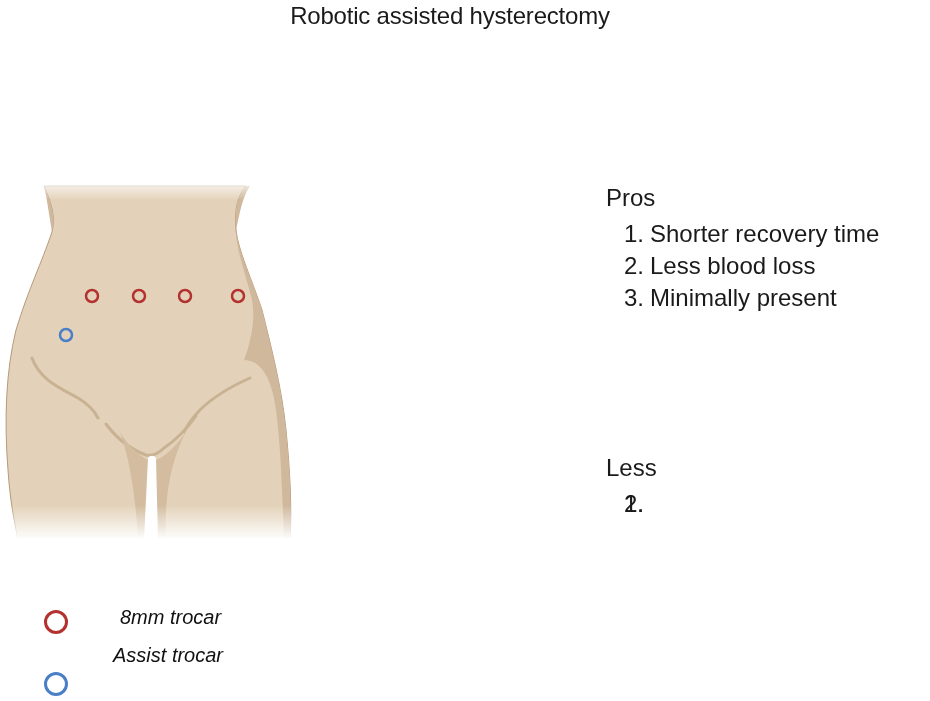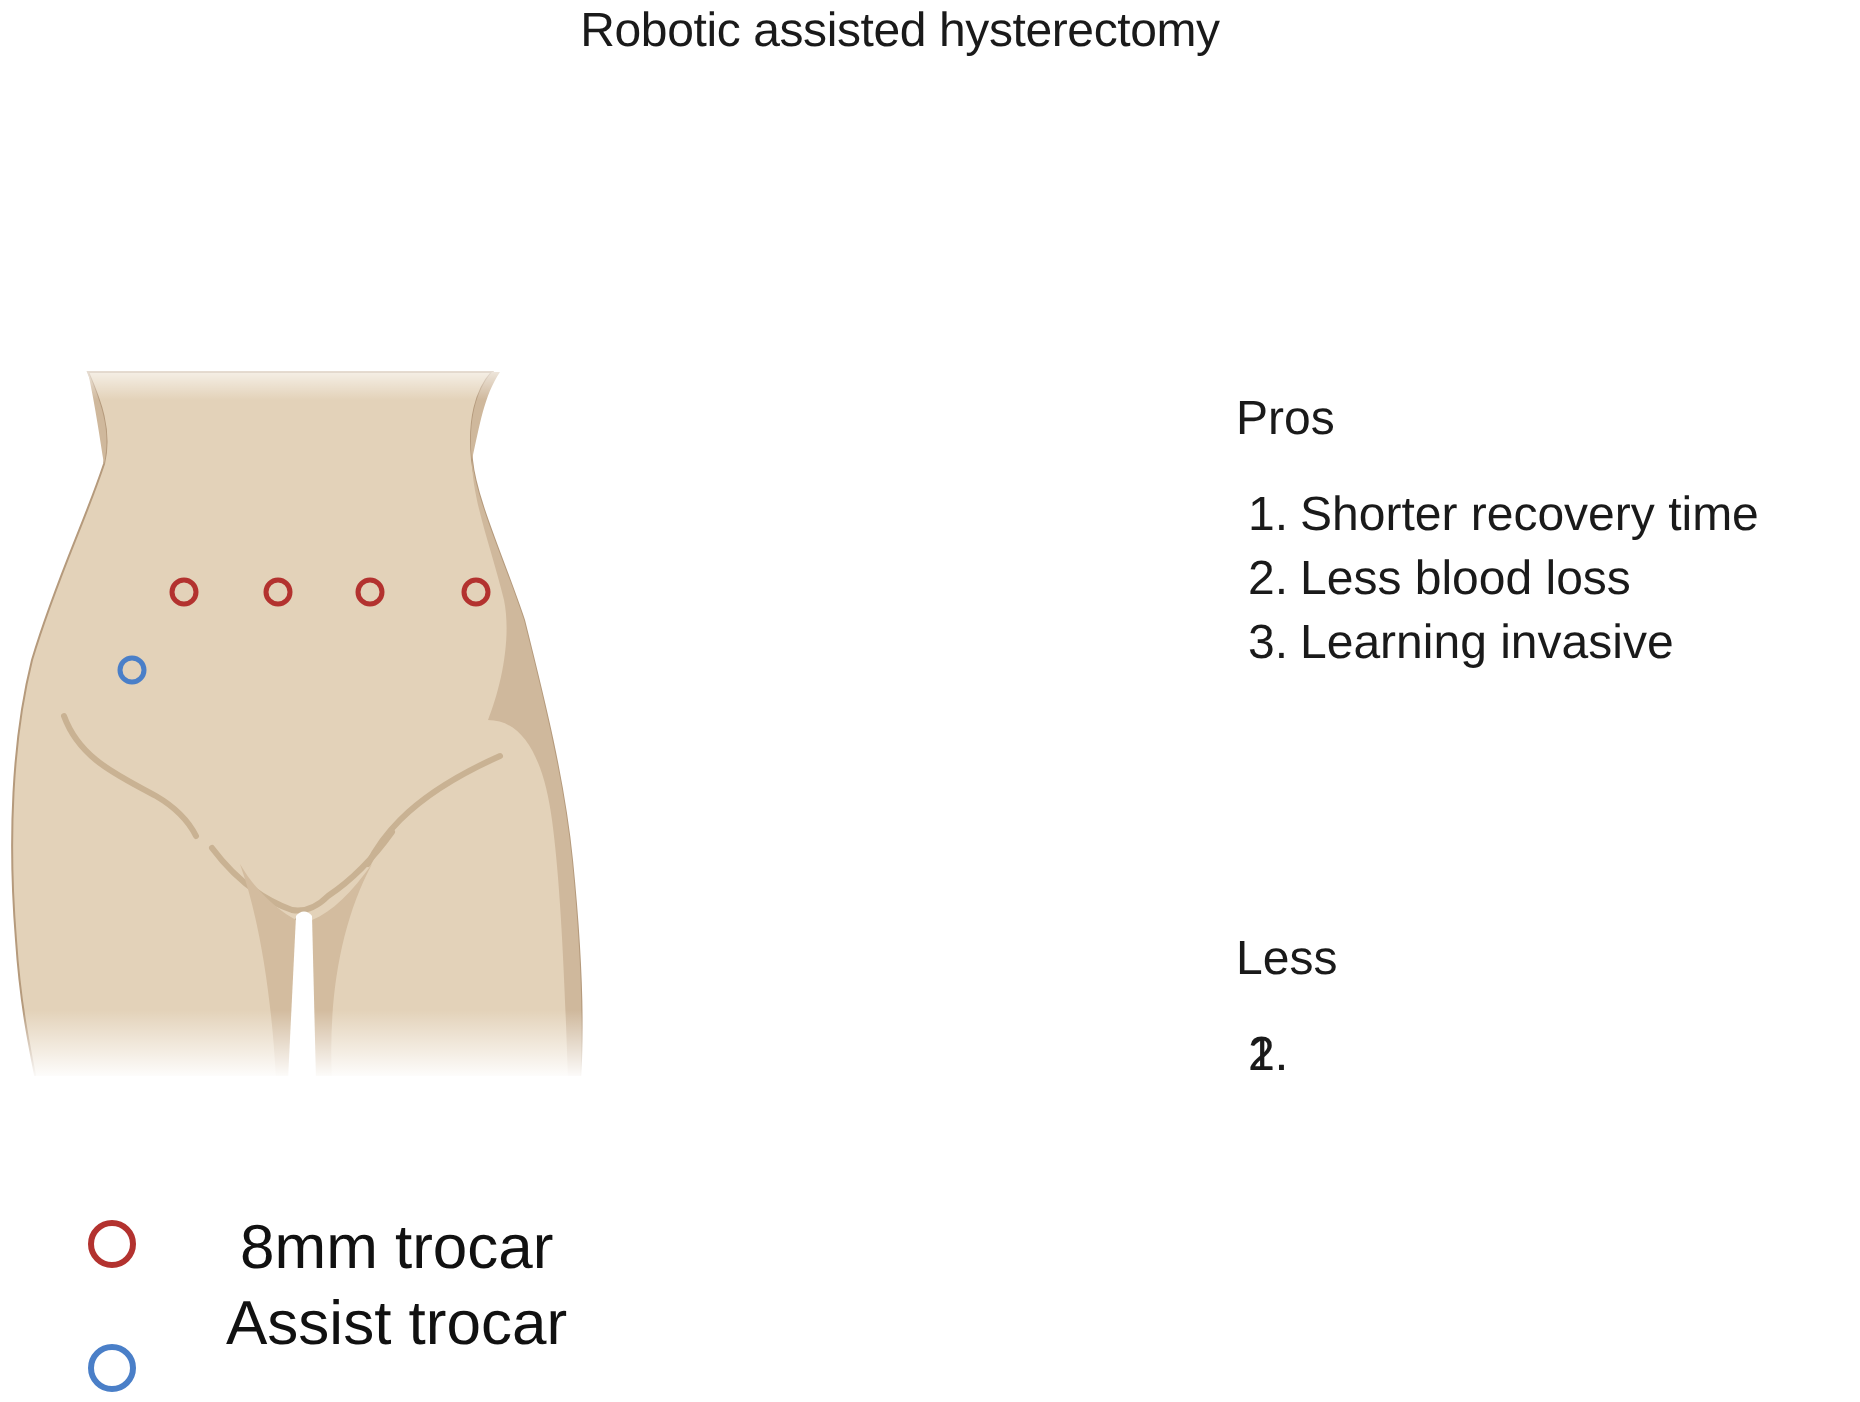--- a/index.html
+++ b/index.html
@@ -2,28 +2,28 @@
 <html><head>
   <meta charset="utf-8">
   <style>
     html, body { margin: 0; padding: 0; background: #ffffff; }
     body { width: 930px; height: 701px; position: relative; overflow: hidden; }
     .serif { font-family: Liberation Sans, sans-serif; color: #1a1a1a; }
     .sans { font-family: "Liberation Sans", "DejaVu Sans", sans-serif; color: #111; }
     .title { position: absolute; left: 0; width: 900px; top: 2px; text-align: center; font-size: 24px; letter-spacing: -0.2px; }
     .figure { position: absolute; left: 0; top: 178px; width: 300px; height: 360px; }
     .panel { position: absolute; left: 602px; font-size: 24px; line-height: 32px; }
-    .panel .head { margin: 16px; }
+    .panel .head { margin: 4px; }
     .panel ol { margin: 0; padding: 0; list-style: none; }
     .panel li { position: relative; padding-left: 48px; }
     .panel li .num { position: absolute; left: 14px; top: 0; width: 28px; text-align: right; }
     .pros { top: 178px; }
     .cons { top: 448px; width: 290px; }
     .legend-ring { width: 24px; height: 24px; border-radius: 50%; box-sizing: border-box; border: 3px solid; }
-    .legend-label { font-size: 31px; position: absolute; white-space: nowrap; }
+    .legend-label { font-size: 20px; position: absolute; white-space: nowrap; font-style: italic; }
   </style>
 </head>
 <body>
 
 <div class="title serif">Robotic assisted hysterectomy</div>
 
 <svg class="figure" viewBox="0 178 300 360" width="300" height="360">
   <defs>
     <linearGradient id="fadeTop" x1="0" y1="0" x2="0" y2="1">
       <stop offset="0" stop-color="#ffffff" stop-opacity="1"></stop>
@@ -61,21 +61,21 @@
   <circle cx="185" cy="296" r="6" fill="none" stroke="#b3322f" stroke-width="2.5"></circle>
   <circle cx="238" cy="296" r="6" fill="none" stroke="#b3322f" stroke-width="2.5"></circle>
   <circle cx="66" cy="335" r="6" fill="none" stroke="#4a7fc8" stroke-width="2.5"></circle>
 </svg>
 
 <div class="panel pros serif">
   <div class="head">Pros</div>
   <ol>
     <li><span class="num">1.</span><span>Shorter recovery time</span></li>
     <li><span class="num">2.</span><span>Less blood loss</span></li>
-    <li><span class="num">3.</span><span>Learning invasive</span></li>
+    <li><span class="num">3.</span><span>Minimally present</span></li>
   </ol>
 </div>
 
 <div class="panel cons serif">
   <div class="head">Less</div>
   <ol>
     <li><span class="num">1.</span></li>
     <li><span class="num">2.</span></li>
   </ol>
 </div>

